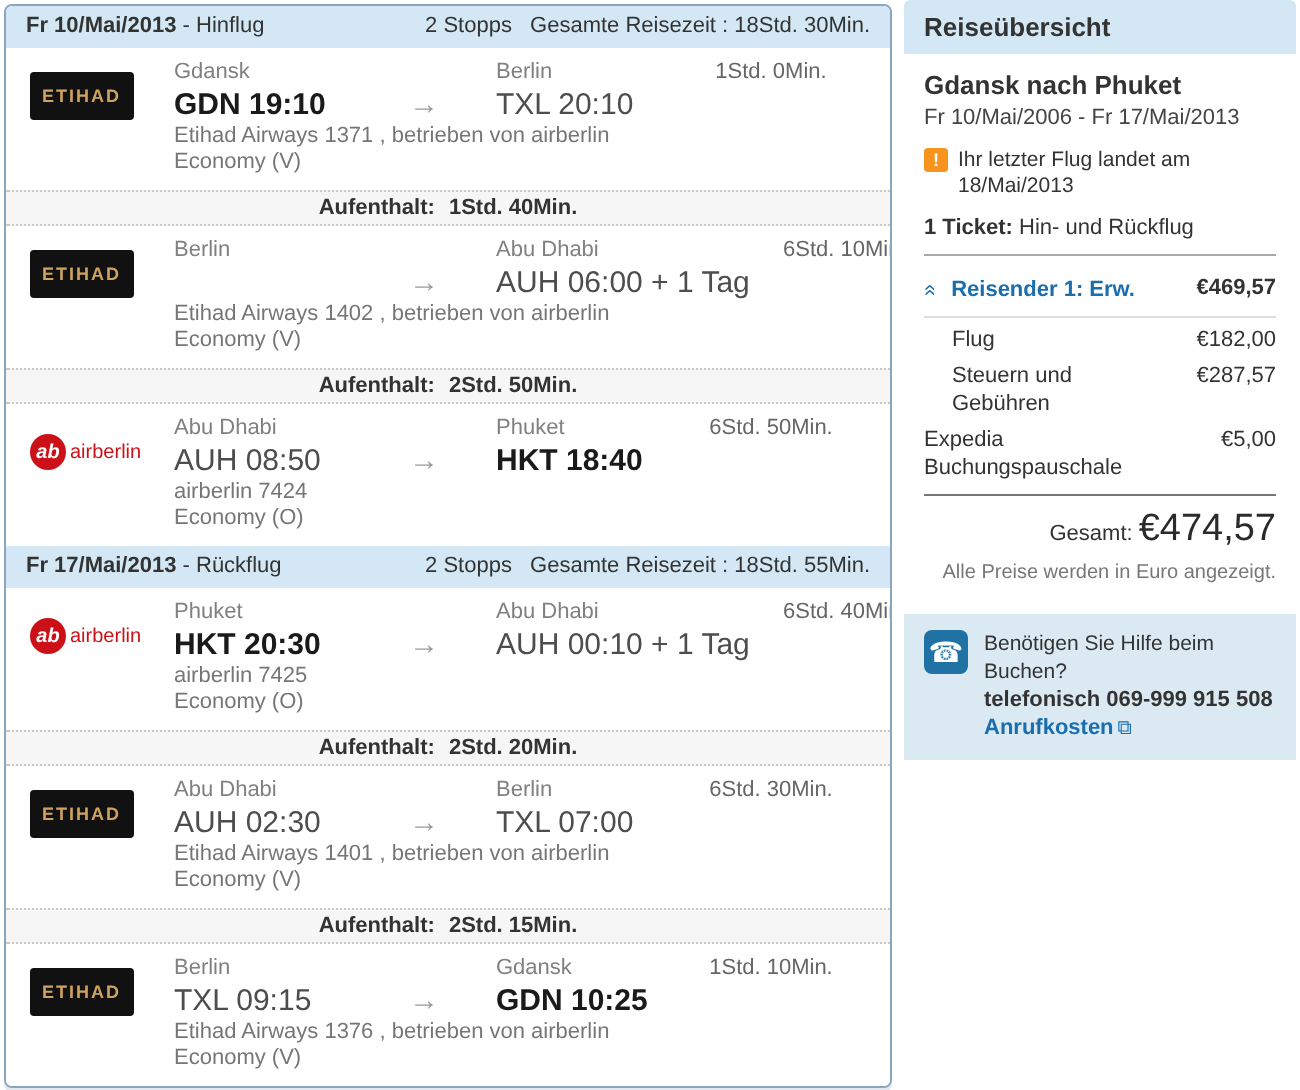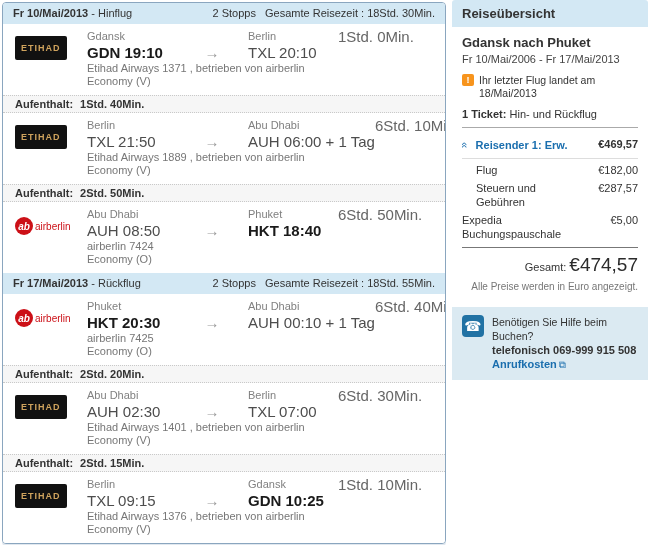--- a/index.html
+++ b/index.html
@@ -21,30 +21,30 @@
   .etihad-badge { display:inline-block; background:#111; color:#cfa35d; font-size:9px; font-weight:bold;
     letter-spacing:1px; padding:7px 6px; border-radius:2px; }
   .ab-logo { display:flex; align-items:center; }
   .ab-circle { width:18px; height:18px; border-radius:50%; background:#cc1017; color:#fff;
     font-size:10px; font-weight:bold; font-style:italic; display:flex; align-items:center; justify-content:center; }
   .ab-word { color:#cc1017; font-size:10px; margin-left:2px;text-align:right; }
 
   .city { font-size:11px; line-height:13px; color:#808080; }
   .c-dep { grid-column:2; grid-row:1; }
   .c-arr { grid-column:4; grid-row:1; padding-left:16px; }
-  .duration { grid-column:5; grid-row:1; font-size:15px; line-height:13px; color:#666; text-align:left; }
+  .duration { grid-column:5; grid-row:1; font-size:11px; line-height:13px; color:#666; text-align:center; }
   .time { font-size:15px; line-height:19px; color:#4d4d4d; white-space:nowrap; }
   .t-dep { grid-column:2; grid-row:2; }
   .t-arr { grid-column:4; grid-row:2; padding-left:16px; }
   .time.bold { font-weight:bold; color:#1a1a1a; }
   .arrow { grid-column:3; grid-row:2; color:#9a9a9a; font-size:15px; line-height:19px; text-align:center; }
   .detail { grid-column:2/6; font-size:11px; line-height:13px; color:#767676; }
 
   .layover { background:#f6f6f6; border-top:1px dotted #c9c9c9; border-bottom:1px dotted #c9c9c9;
-    padding:2px 12px; text-align:left; font-size:11px; line-height:12px; color:#333; font-weight:bold; }
+    padding:2px 12px; text-align:center; font-size:11px; line-height:12px; color:#333; font-weight:bold; }
   .layover .lv-dur { margin-left:4px; }
 
   
   .sum-panel { position:absolute; left:452px; top:0; width:196px; }
   .sum-header { background:#d3e8f4; border-radius:3px 3px 0 0; padding:6px 10px;
     font-size:13px; font-weight:bold; color:#333; }
   .sum-body { background:#fff; padding:8px 10px 6px 10px; }
   .route { font-size:13px; font-weight:bold; color:#333; line-height:15px; }
   .dates { font-size:11px; color:#444; margin-top:3px; line-height:13px; }
   .warn-row { display:flex; align-items:flex-start; margin-top:8px; }
@@ -113,24 +113,23 @@
       <span class="lv-dur">1Std. 40Min.</span>
     </div>
 
     <div class="seg">
       <div class="logo-cell">
         <span class="etihad-badge">ETIHAD</span>
       </div>
       <div class="city c-dep">Berlin</div>
       <div class="city c-arr">Abu Dhabi</div>
       <div class="duration">6Std. 10Min.</div>
-      <div class="time t-dep">TXL 21:50</div>
       <div class="arrow">→</div>
       <div class="time t-arr">AUH 06:00 + 1 Tag</div>
-      <div class="detail">Etihad Airways 1889 , betrieben von airberlin</div>
+      <div class="detail">Etihad Airways 1402 , betrieben von airberlin</div>
       <div class="detail">Economy (V)</div>
     </div>
 
     <div class="layover">
       <span>Aufenthalt:</span>
       <span class="lv-dur">2Std. 50Min.</span>
     </div>
 
     <div class="seg">
       <div class="logo-cell">

